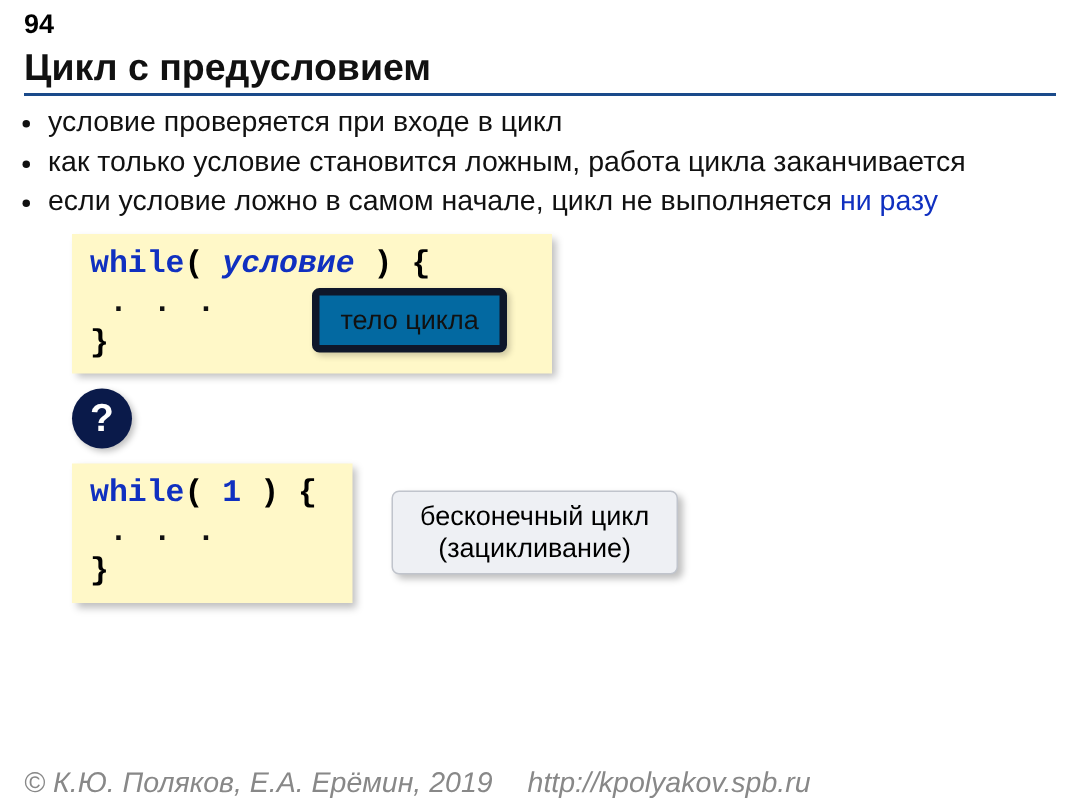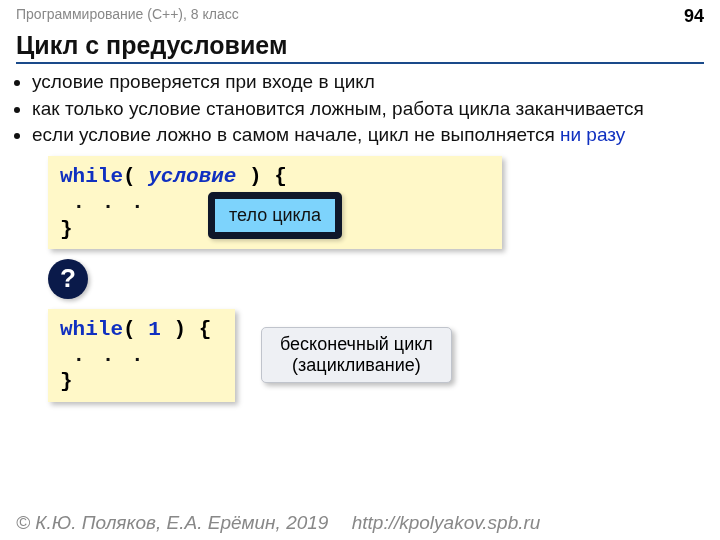--- a/index.html
+++ b/index.html
@@ -28,35 +28,35 @@
     font-size: 19px;
     color: #111;
     line-height: 1.3;
   }
   .bullets li { list-style: disc; margin-bottom: 2px; }
   .highlight { color: #1030c0; font-weight: 500; }
   .code-block {
     position: relative;
     margin: 6px 0 10px 48px;
     background: #fff8c8;
-    width: 454px;
+    width: 320px;
     padding: 8px 12px 6px 12px;
     box-shadow: 3px 3px 5px rgba(0,0,0,0.25);
     font-family: "Courier New", monospace;
     font-size: 21px;
     font-weight: bold;
     line-height: 1.25;
   }
   .kw { color: #1030c0; }
   .cond-it { color: #1030c0; font-style: italic; font-weight: bold; }
   .dots { color: #111; letter-spacing: 2px; }
   .callout {
     position: absolute;
-    background: #7dd3fc;
-    border: 7px solid #0f172a;
+    background: #0369a1;
+    border: 5px solid #0f172a;
     border-radius: 5px;
     padding: 5px 14px;
     font-family: Arial, sans-serif;
     font-size: 18px; font-weight: normal;
     color: #111;
     box-shadow: 2px 2px 4px rgba(0,0,0,0.2);
   }
   .callout-body { top: 36px; left: 160px; }
   .question-row {
     display: flex; align-items: center;
@@ -108,21 +108,20 @@
     position: absolute;
     bottom: 6px; left: 16px;
     color: #888; font-size: 19px; font-style: italic;
   }
   .footer .url { margin-left: 18px; font-style: italic; }
 </style>
 </head>
 <body>
 
 <div class="header-row">
-  <span>Программирование (C++), 8 класс</span>
   <span class="page-num">94</span>
 </div>
 
 <div class="title">Цикл с предусловием</div>
 
 <ul class="bullets">
   <li>условие проверяется при входе в цикл</li>
   <li>как только условие становится ложным, работа цикла заканчивается</li>
   <li>
     <span>если условие ложно в самом начале, цикл не выполняется </span><span class="highlight">ни разу</span>

